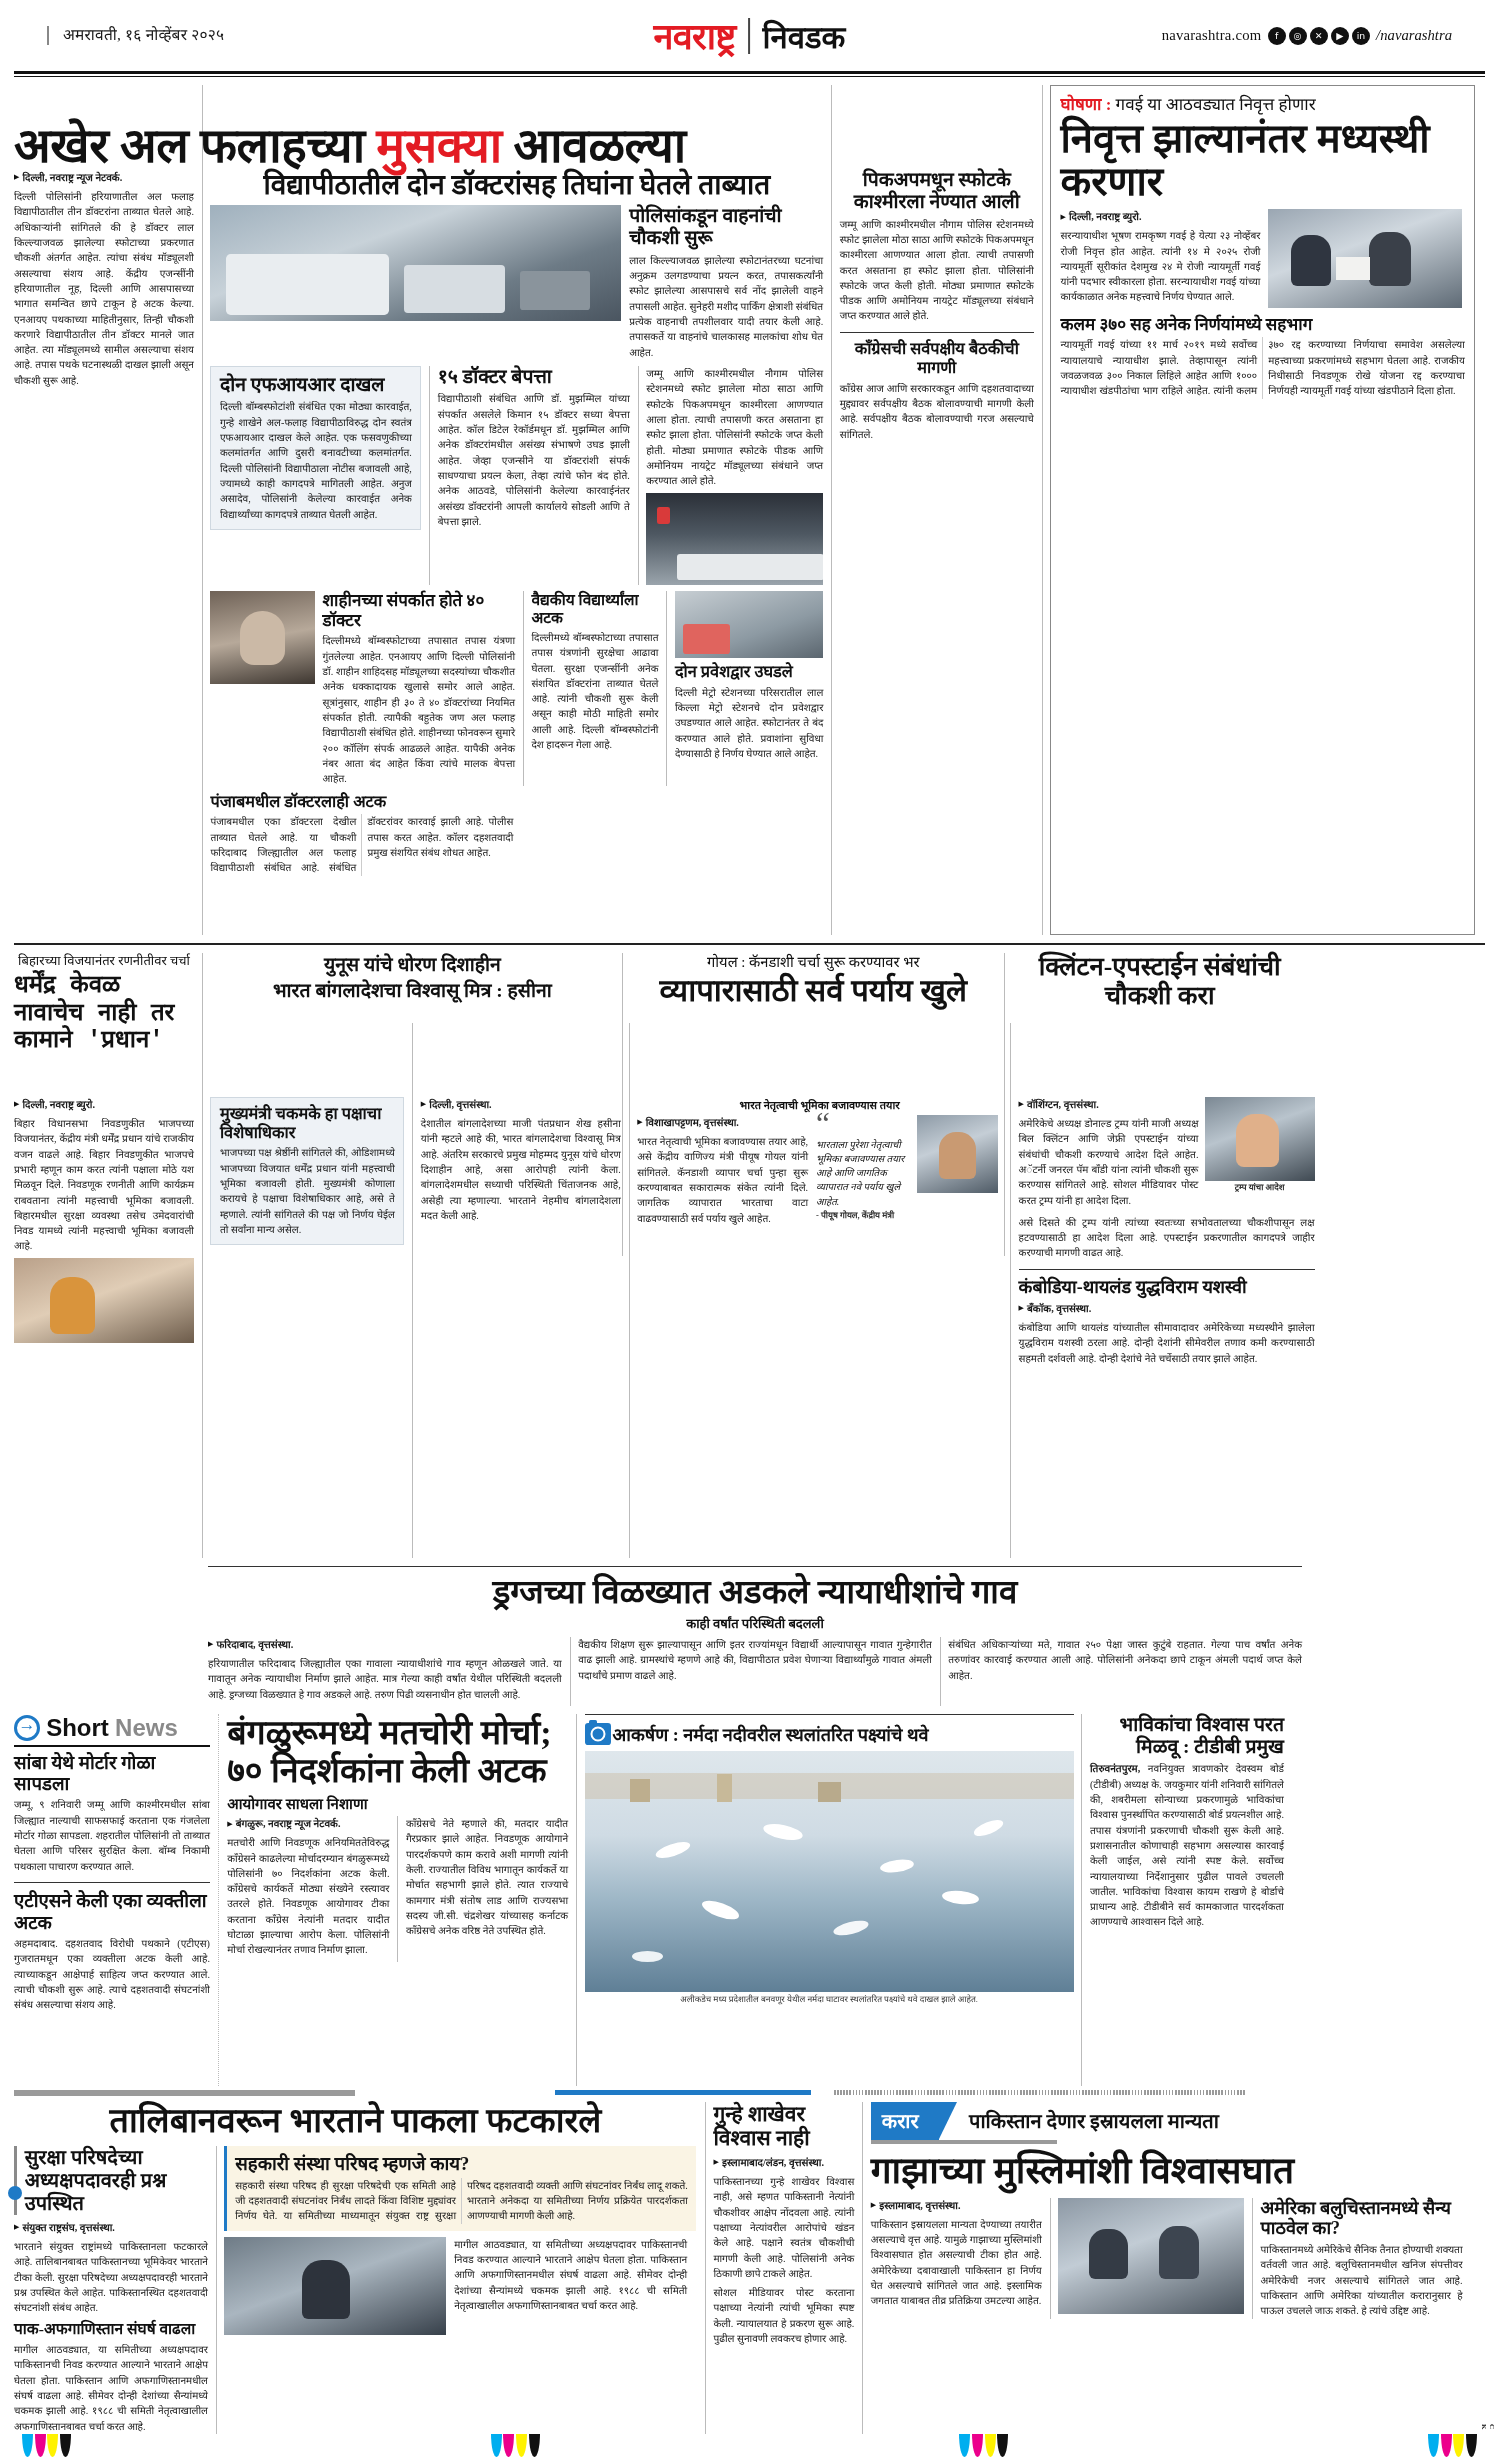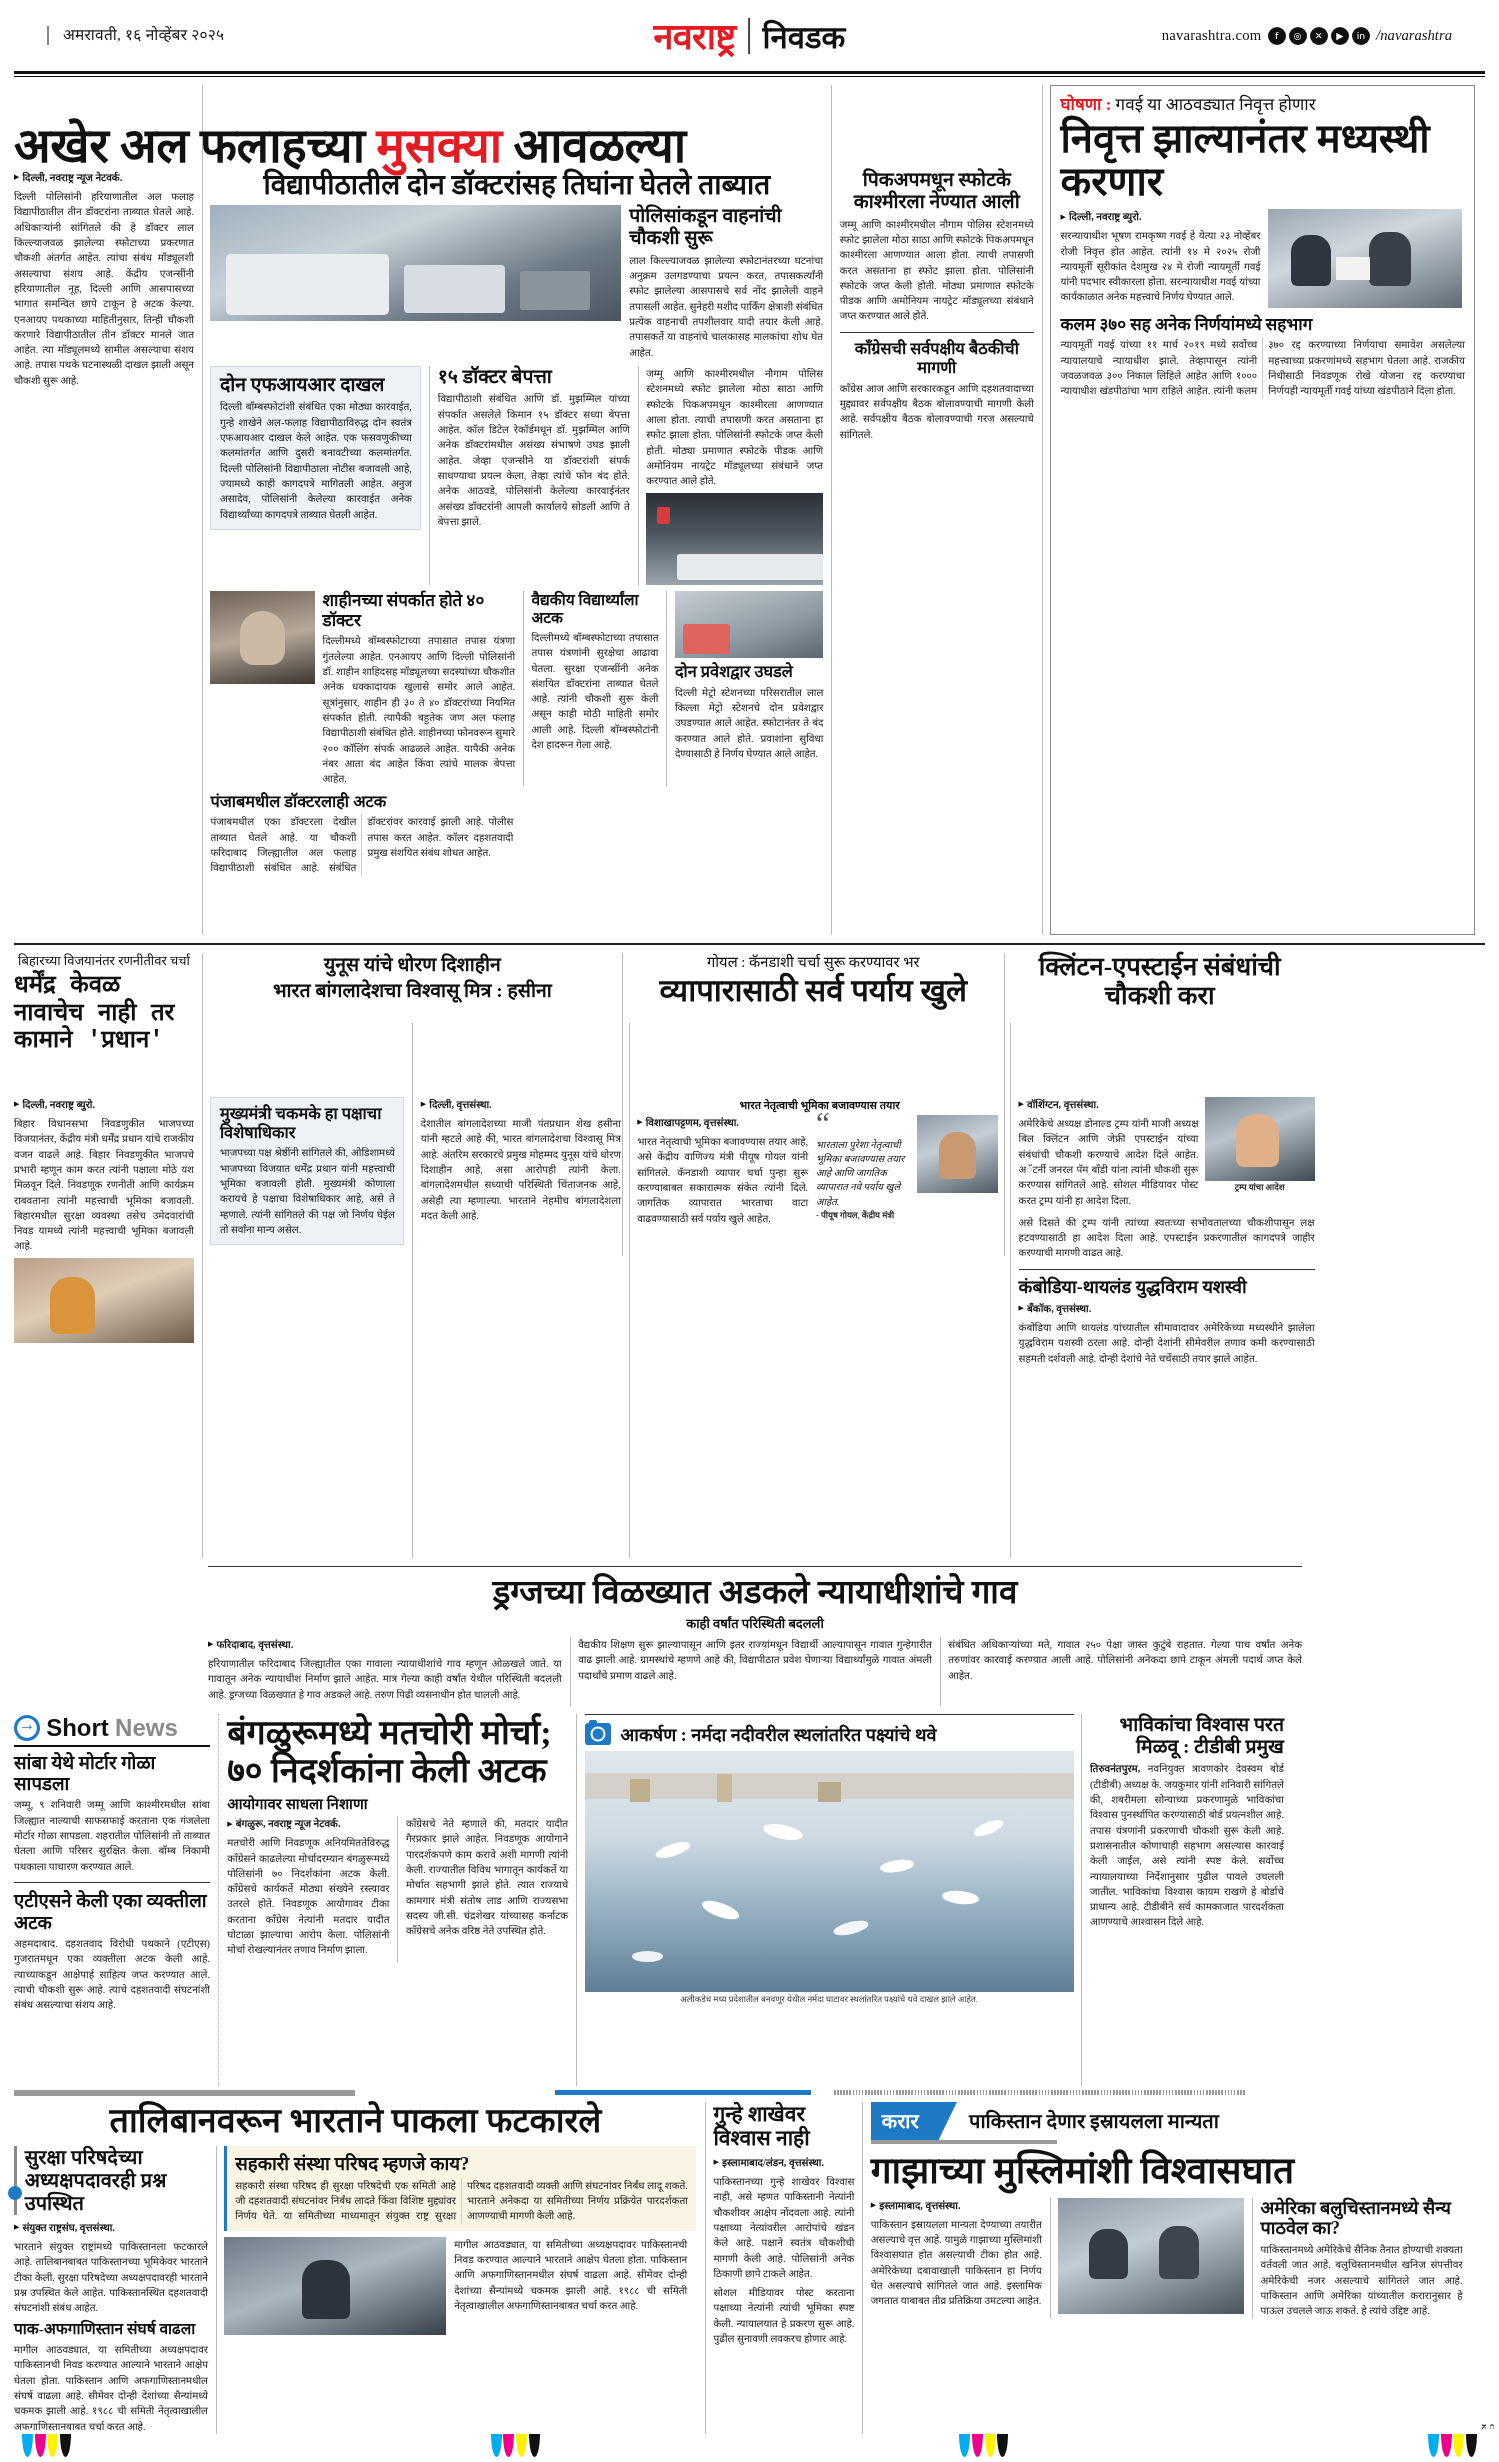--- a/index.html
+++ b/index.html
@@ -400,21 +400,21 @@
           </div>
           <div class="vrule"></div>
           <div style="width:165px;" class="body-text">काँग्रेसचे नेते म्हणाले की, मतदार यादीत गैरप्रकार झाले आहेत. निवडणूक आयोगाने पारदर्शकपणे काम करावे अशी मागणी त्यांनी केली. राज्यातील विविध भागातून कार्यकर्ते या मोर्चात सहभागी झाले होते. त्यात राज्याचे कामगार मंत्री संतोष लाड आणि राज्यसभा सदस्य जी.सी. चंद्रशेखर यांच्यासह कर्नाटक काँग्रेसचे अनेक वरिष्ठ नेते उपस्थित होते.</div>
         </div>
       </div>
 
       <div class="vrule"></div>
 
       <div style="width:489px;">
         <div class="hrule" style="margin-top:0;"></div>
-        <div style="display:flex;align-items:center;gap:10px;">
+        <div style="display:flex;align-items:center;gap:2px;">
           <span class="cam-icon"></span>
           <span class="b" style="font-size:18px;">आकर्षण : नर्मदा नदीवरील स्थलांतरित पक्ष्यांचे थवे</span>
         </div>
         <div class="photo mt6" style="height:241px;background:linear-gradient(180deg,#dfe7ec 0%,#cfdbe4 35%,#9db6c6 62%,#5f7f96 100%);">
           <div style="position:absolute;left:0;right:0;top:22px;height:26px;background:rgba(205,195,175,.55);"></div>
           <div style="position:absolute;left:45px;top:28px;width:20px;height:23px;background:#bdae8e;"></div>
           <div style="position:absolute;left:132px;top:23px;width:15.5px;height:28px;background:#c7b999;"></div>
           <div style="position:absolute;left:233px;top:31px;width:23px;height:20px;background:#b8aa8c;"></div>
           <div style="position:absolute;left:70px;top:93px;width:36px;height:12.4px;background:#fff;border-radius:50%;transform:rotate(-18deg);"></div>
           <div style="position:absolute;left:178px;top:74px;width:40px;height:14px;background:#fff;border-radius:50%;transform:rotate(12deg);"></div>

